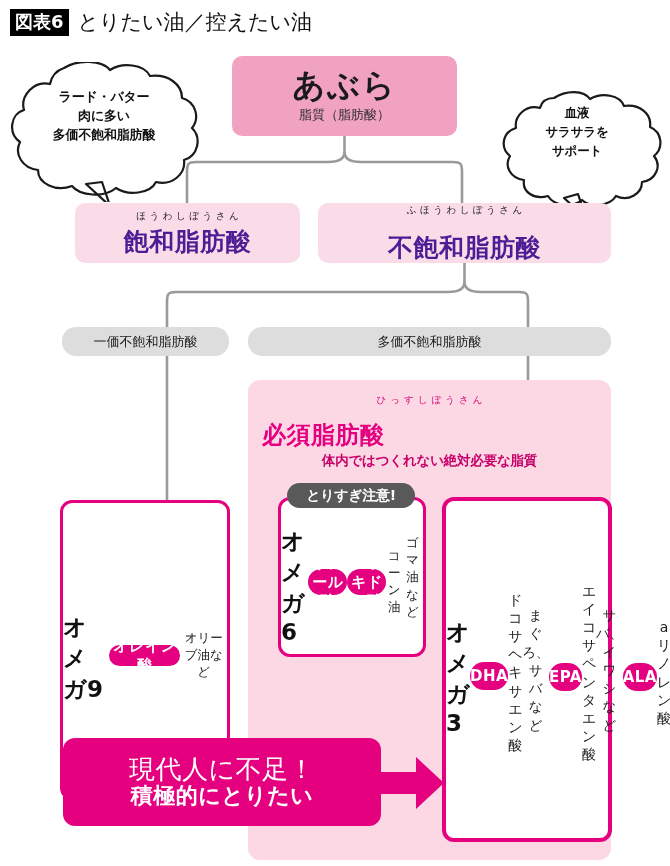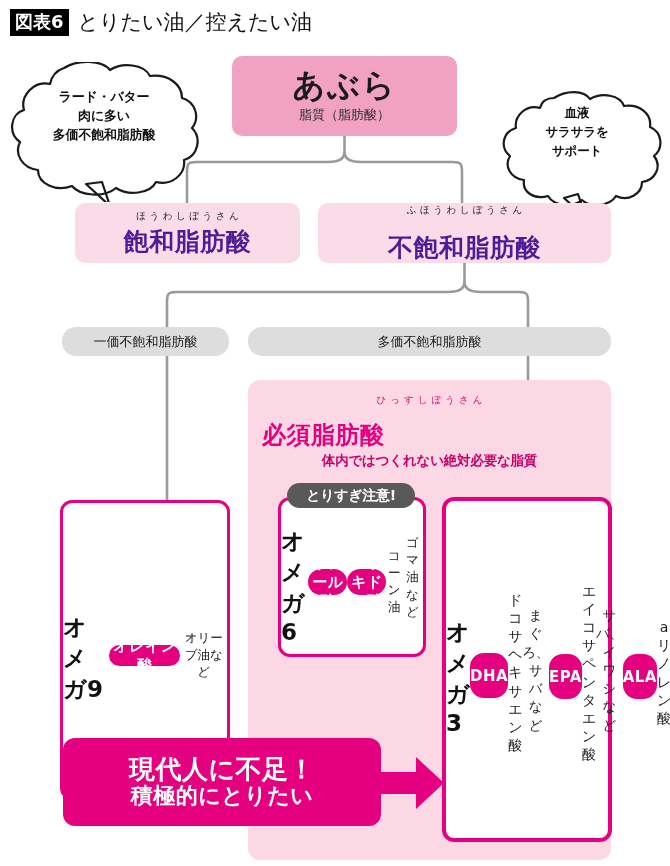--- a/index.html
+++ b/index.html
@@ -72,21 +72,21 @@
   .omega3 .omega-title { margin-top: 14px; }
 
   .pill {
     background: #e4007f; color: #ffffff; border-radius: 14px;
     font-size: 15px; font-weight: bold; text-align: center;
     display: flex; align-items: center; justify-content: center;
     letter-spacing: 0.5px;
   }
   .omega9 .pill { width: 136px; height: 21px; margin-top: 11px; }
   .omega6 .pill { width: 126px; height: 26px; margin-top: 10px; }
-  .omega3 .pill { width: 138px; height: 45px; margin-top: 12px; }
+  .omega3 .pill { width: 138px; height: 28px; margin-top: 12px; }
 
   .src { font-size: 12.5px; color: #1a1a1a; text-align: center; line-height: 1.38; margin-top: 9px; }
   .src-small { font-size: 14px; color: #1a1a1a; text-align: center; line-height: 1.3; margin-top: 6px; letter-spacing: -0.3px;}
   .src-big { font-size: 13.5px; color: #1a1a1a; text-align: center; line-height: 1.35; margin-top: 1px; letter-spacing: -0.3px;}
 
   
   .warn-tab {
     position: absolute; left: 287px; top: 483px; width: 128px; height: 25px;
     background: #595959; color: #ffffff; border-radius: 13px;
     display: flex; align-items: center; justify-content: center;
@@ -94,21 +94,21 @@
     z-index: 5;
   }
 
   
   .banner {
     position: absolute; left: 63px; top: 738px; width: 318px; height: 88px;
     background: #e4007f; border-radius: 12px;
     display: flex; flex-direction: column; align-items: center; justify-content: center;
     z-index: 4;
   }
-  .banner-l1 { font-size: 26px; font-weight: bold; color: #fff; line-height: 1.12; letter-spacing: 0.5px; }
+  .banner-l1 { font-size: 26px; font-weight: normal; color: #fff; line-height: 1.12; letter-spacing: 0.5px; }
   .banner-l2 { font-size: 22px; font-weight: bold; color: #fff; line-height: 1.12; letter-spacing: 0.5px; }
 
   .arrow { position: absolute; left: 372px; top: 755px; z-index: 4; }
 
   
   .bubble-svg { position: absolute; }
   .bub-text {
     position: absolute; text-align: center; color: #111;
     font-size: 13px; font-weight: bold; line-height: 1.45; letter-spacing: -0.2px;
   }

